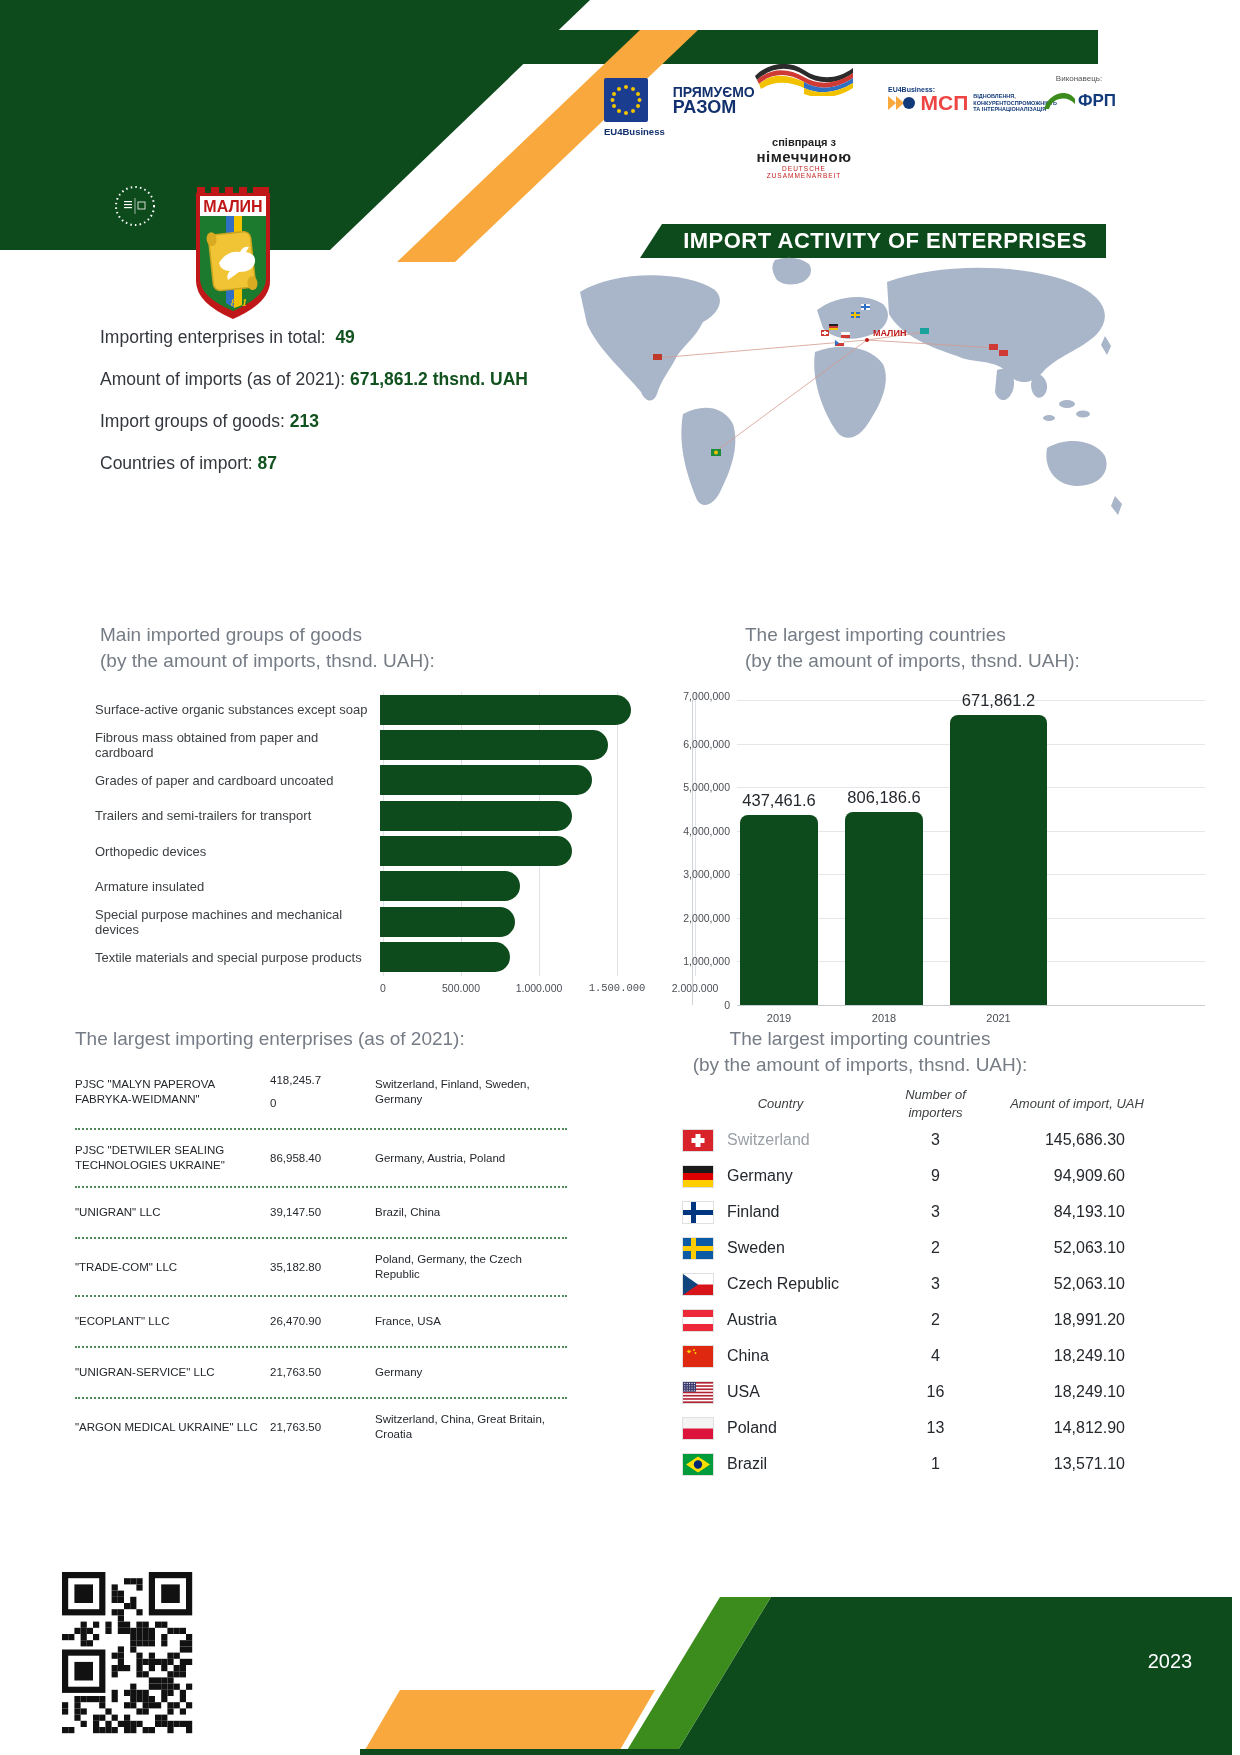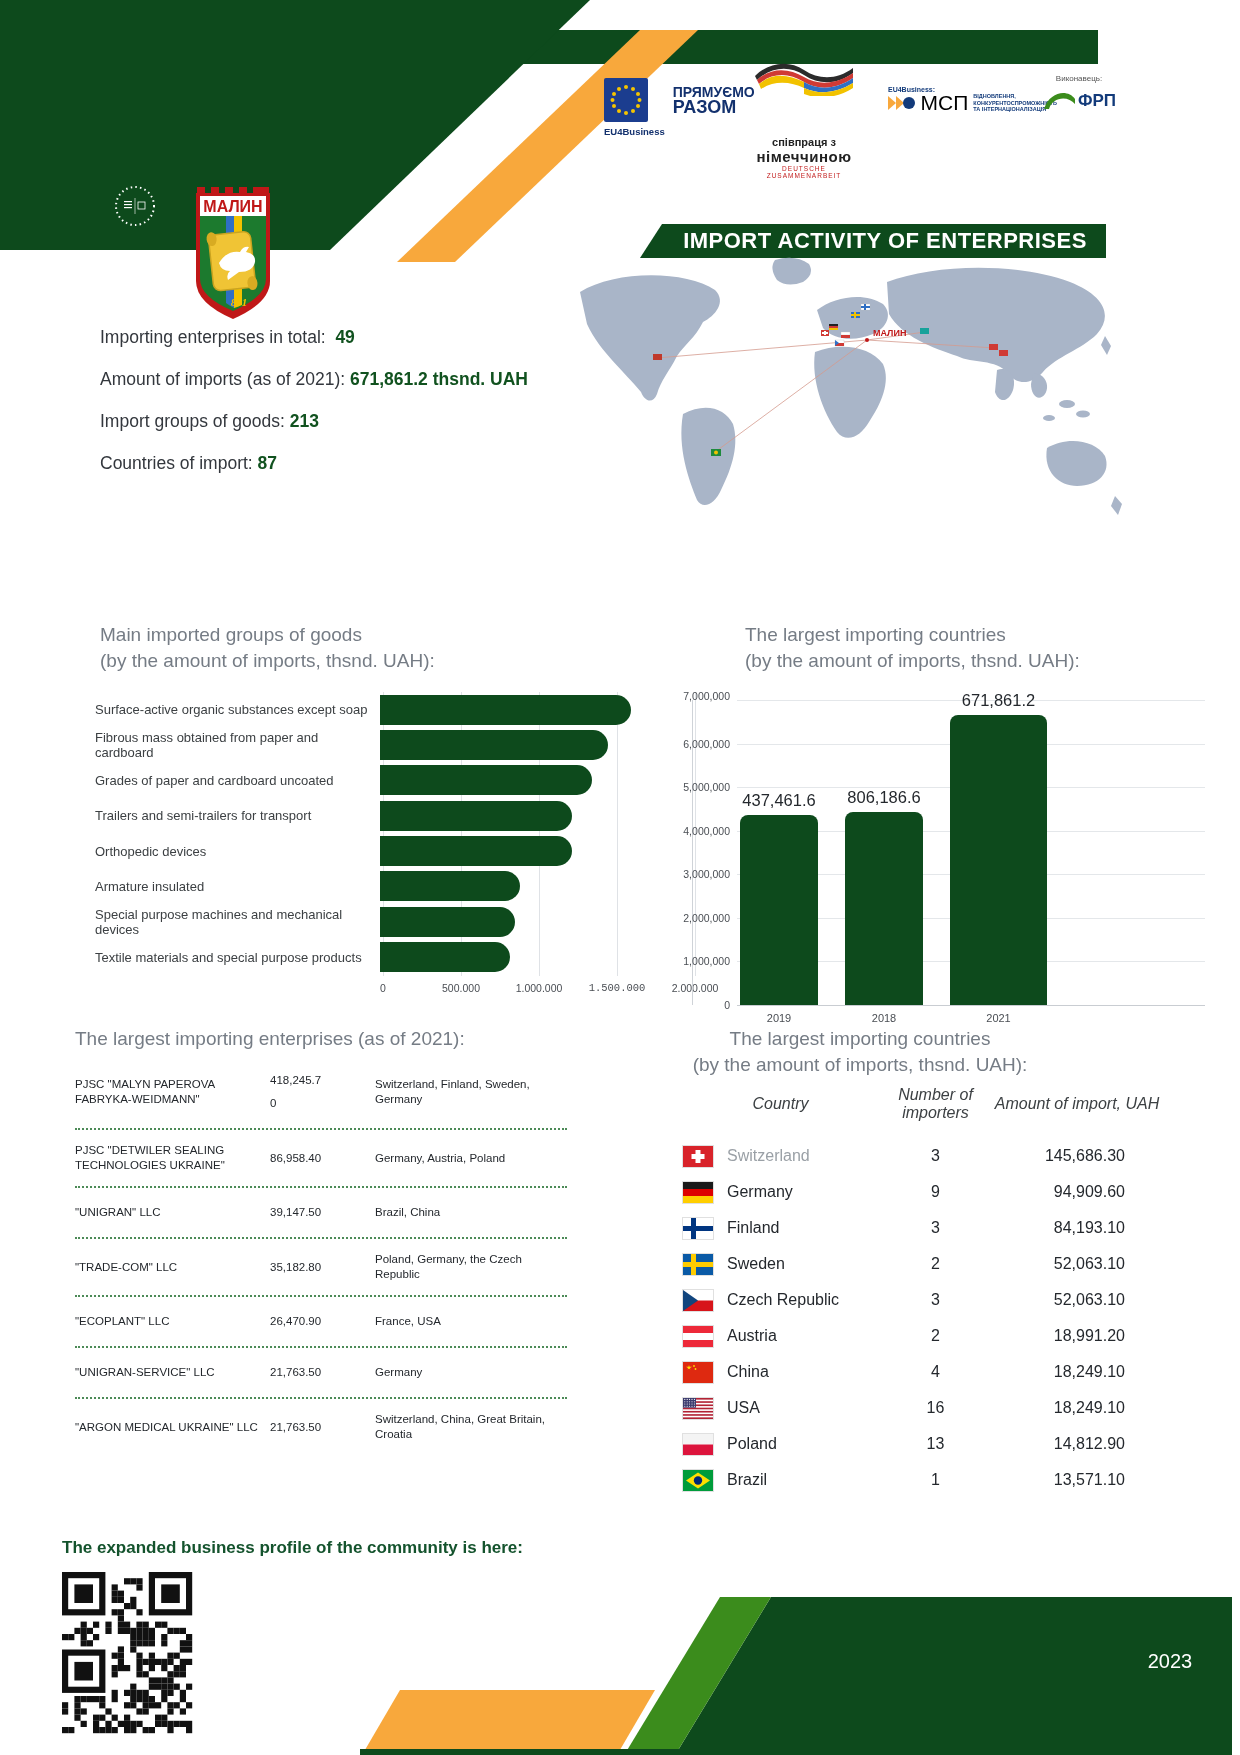--- a/index.html
+++ b/index.html
@@ -10,21 +10,21 @@
 
   
   .logo-row{position:absolute;left:596px;top:60px;width:560px;height:80px;}
   .logo{position:absolute;font-size:10px;color:#13316e;}
   .eu-flag{width:44px;height:44px;background:#1b3d8f;position:relative;border-radius:2px;}
   .eu-txt{font-weight:bold;color:#13316e;line-height:15px;font-size:14px;}
   .cap{font-size:9.5px;font-weight:bold;color:#13316e;}
   .de-cap1{font-size:11px;color:#222;font-weight:bold;margin-top:40px;}
   .de-cap2{font-size:15px;color:#222;font-weight:bold;letter-spacing:.5px;}
   .de-cap3{font-size:6.5px;color:#c21c1c;letter-spacing:1px;}
-  .msp-name{font-size:21px;font-weight:normal;color:#000000;line-height:20px;}
+  .msp-name{font-size:21px;font-weight:bold;color:#ef4444;line-height:20px;}
   .msp-pre{font-size:7px;color:#123a7a;font-weight:bold;}
   .msp-side{font-size:5.5px;color:#123a7a;line-height:6.5px;font-weight:bold;}
   .frp-pre{font-size:8px;color:#555;}
   .frp-name{font-size:17px;font-weight:bold;color:#123a7a;}
 
   
   .banner{position:absolute;left:640px;top:224px;width:466px;height:34px;background:#0d4a1c;
           clip-path:polygon(22px 0,100% 0,100% 100%,0 100%);display:flex;align-items:center;justify-content:center;}
   .banner span{color:#fff;font-weight:bold;font-size:22px;letter-spacing:.5px;margin-left:24px;}
 
@@ -63,22 +63,22 @@
   #ent-table{position:absolute;left:75px;top:1056px;width:492px;}
   .ent-row{display:grid;grid-template-columns:185px 95px 1fr;column-gap:10px;align-items:center;
            padding:13px 0;border-bottom:2px dotted #4c8a57;font-size:11.5px;color:#24282d;}
   .ent-row:last-child{border-bottom:none;}
   .ent-name{line-height:15px;}
   .ent-amount{width:56px;word-break:break-all;line-height:23px;}
   .ent-countries{line-height:15px;}
 
   
   #cty-table{position:absolute;left:683px;top:1086px;width:478px;}
-  .cty-head{display:grid;grid-template-columns:195px 115px 168px;font-style:italic;font-size:16px;
-            color:#3c4043;line-height:18px;margin-bottom:16px;align-items:center;}
+  .cty-head{display:grid;grid-template-columns:195px 115px 168px;font-style:italic;font-size:13px;
+            color:#3c4043;line-height:18px;align-items:center;}
   .cty-head div{text-align:center;}
   .cty-row{display:grid;grid-template-columns:195px 115px 168px;height:36px;align-items:center;font-size:16px;color:#24282d;}
   .cty-flagname{display:flex;align-items:center;gap:14px;}
   .cty-num{text-align:center;}
   .cty-amt{text-align:right;padding-right:36px;}
   .muted{color:#9aa0a6;}
 
   
   #profile-text{position:absolute;left:62px;top:1538px;font-size:17px;font-weight:bold;color:#14532d;}
   #qr{position:absolute;left:62px;top:1572px;}
@@ -582,21 +582,20 @@
               <circle cx="15" cy="10.5" r="4.2" fill="#002776"></circle>
             </svg>
             <span>Brazil</span>
           </div>
           <div class="cty-num">1</div>
           <div class="cty-amt">13,571.10</div>
         </div>
       </div>
   </div>
 
-  <div id="profile-text">The expanded business profile of the community is here:</div>
   <svg id="qr" width="132" height="165">
       <rect width="132" height="165" fill="#fff"></rect>
       <rect x="62" y="6.2" width="6.2" height="6.2" fill="#111"></rect>
       <rect x="68.2" y="6.2" width="6.2" height="6.2" fill="#111"></rect>
       <rect x="74.4" y="6.2" width="6.2" height="6.2" fill="#111"></rect>
       <rect x="49.6" y="12.4" width="6.2" height="6.2" fill="#111"></rect>
       <rect x="74.4" y="12.4" width="6.2" height="6.2" fill="#111"></rect>
       <rect x="49.6" y="18.6" width="6.2" height="6.2" fill="#111"></rect>
       <rect x="55.800000000000004" y="18.6" width="6.2" height="6.2" fill="#111"></rect>
       <rect x="49.6" y="24.8" width="6.2" height="6.2" fill="#111"></rect>

